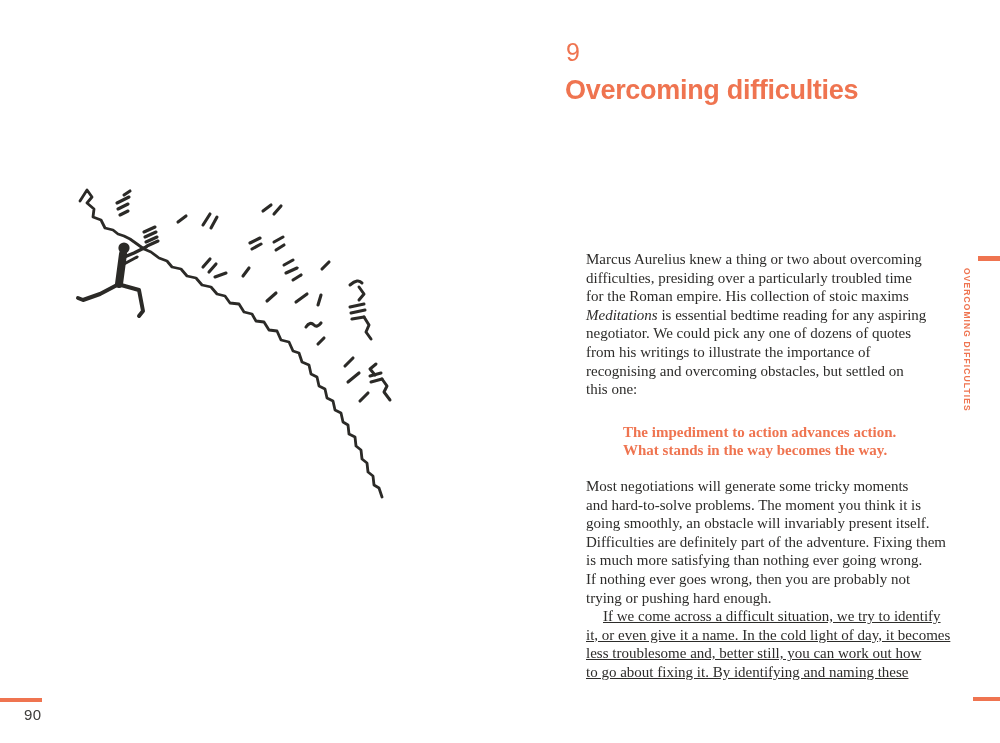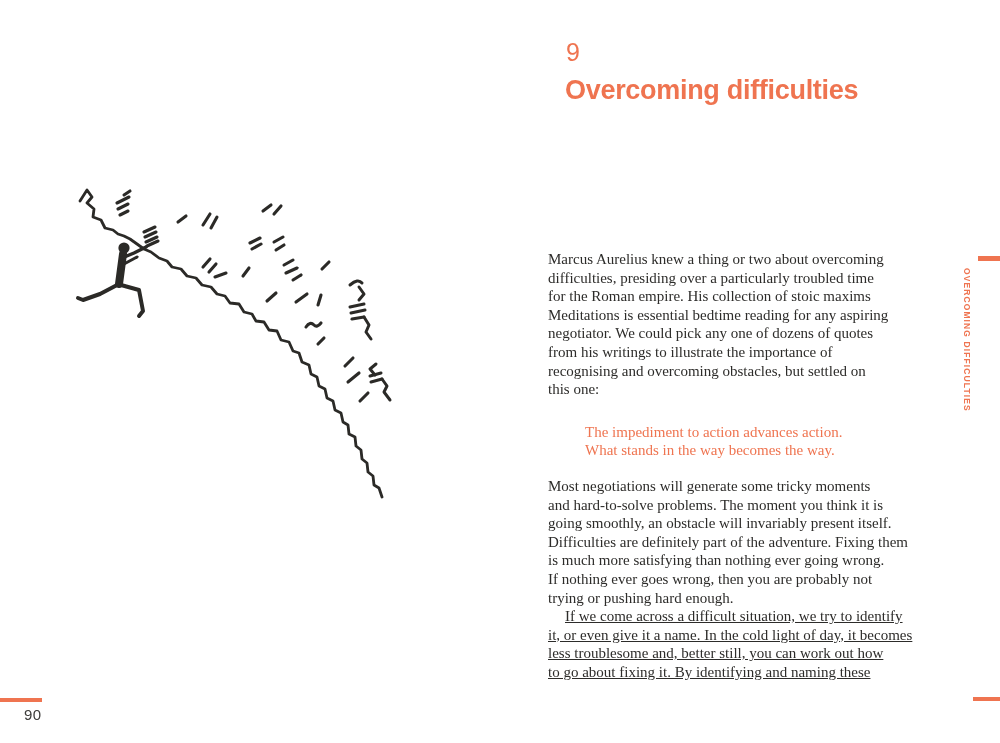--- a/index.html
+++ b/index.html
@@ -17,31 +17,31 @@
     position:absolute;left:566px;top:38px;
     font-size:25px;line-height:28px;font-weight:400;color:var(--accent);
   }
   .chapter-title{
     position:absolute;left:565px;top:74px;
     font-size:27px;line-height:32px;font-weight:bold;letter-spacing:-0.3px;
     color:var(--accent);
   }
   
   .body-col{
-    position:absolute;left:548px;top:250px;width:400px;
+    position:absolute;left:586px;top:250px;width:400px;
     font-family:"Liberation Serif",serif;
     font-size:15px;line-height:18.6px;color:var(--ink);
   }
   .body-col p{margin:0;white-space:pre-line;}
   .body-col .para-indent{text-indent:17px;text-decoration:underline;}
   .pull-quote{
     margin:24px 0 17px 37px !important;
-    font-weight:normal;color:var(--accent);
+    font-weight:bold;color:var(--accent);
   }
-  .ital{}
+  .ital{font-style:italic;}
   
   .side-bar-rule{
     position:absolute;left:978px;top:256px;width:22px;height:5px;
     background:var(--accent);
   }
   .side-label{
     position:absolute;left:962px;top:268px;height:160px;
     writing-mode:vertical-rl;
     font-size:8.5px;font-weight:bold;letter-spacing:1.1px;
     color:var(--accent);white-space:nowrap;

